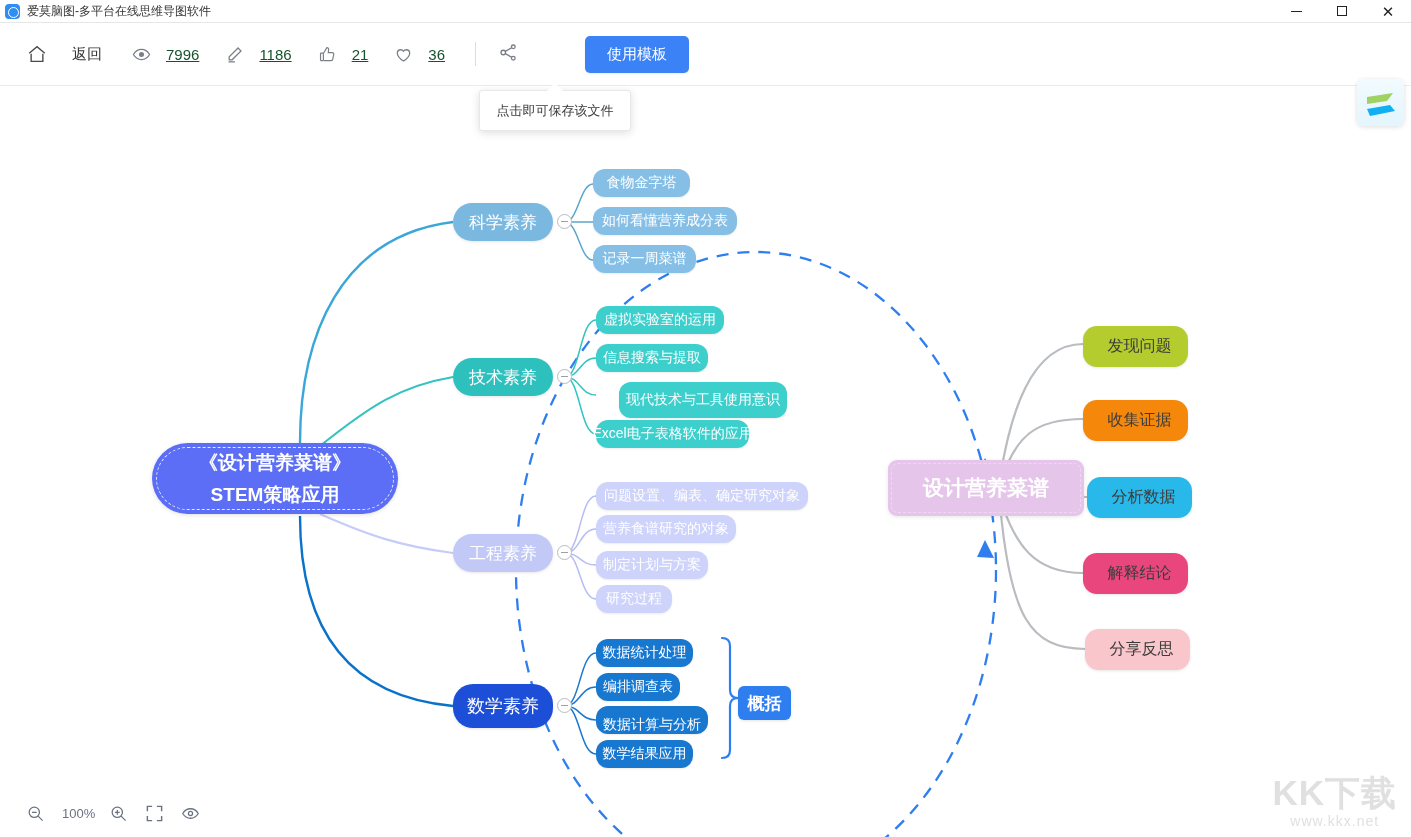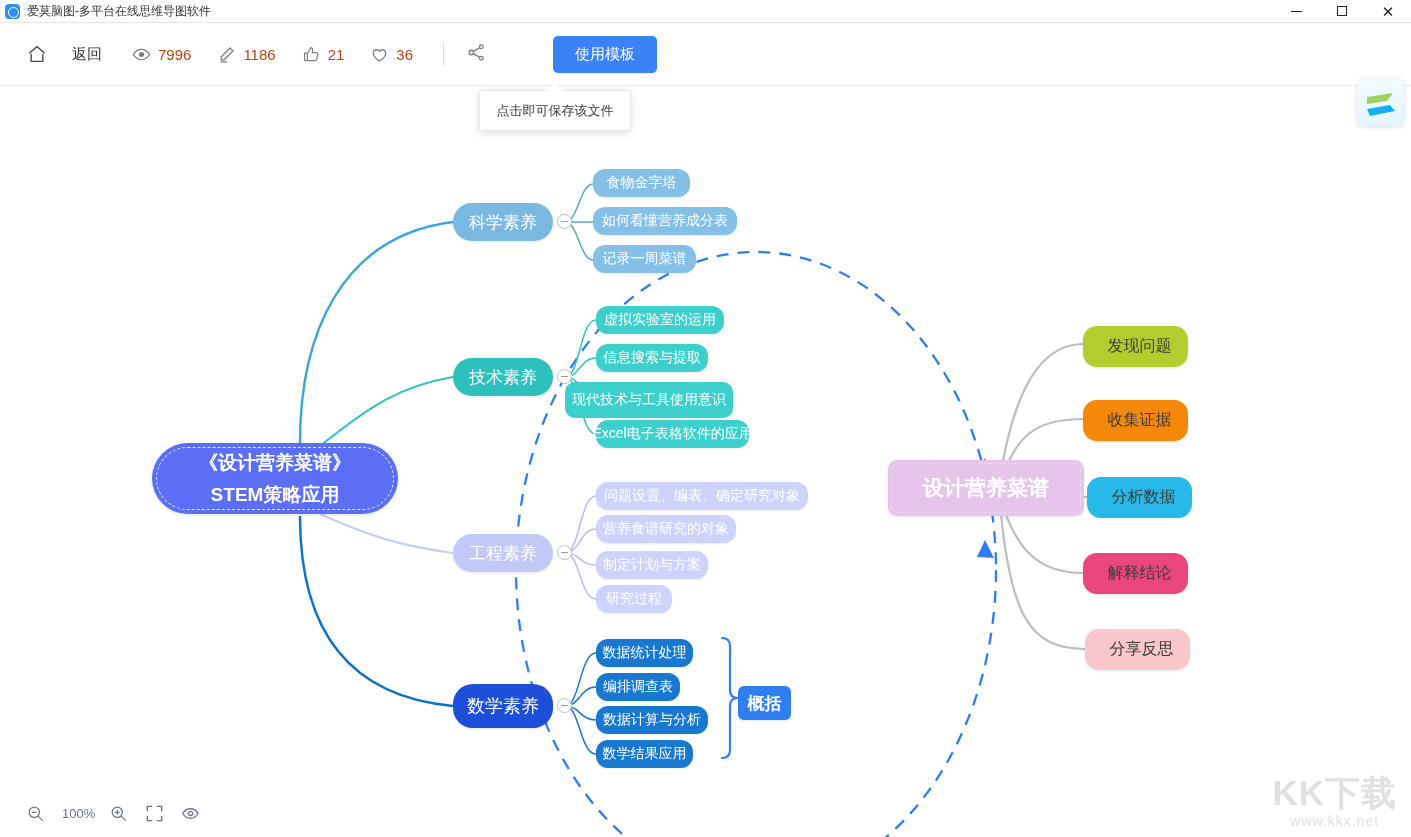--- a/index.html
+++ b/index.html
@@ -43,21 +43,21 @@
     background: #fff; border-bottom: 1px solid #ececec;
     display: flex; align-items: center; padding-left: 26px;
   }
   .hdr-item {
     display: flex; align-items: center; color: #6b7280; font-size: 15px;
     margin-right: 28px; cursor: pointer; height: 34px;
   }
   .hdr-item.home { margin-right: 24px; }
   .hdr-item.back { color:#333; font-size: 15px; margin-right: 30px; }
   .stat { display:flex; align-items:center; margin-right: 26px; color:#7a7f87; font-size:15px; }
-  .stat .num { margin-left: 7px; color:#c2410c; }
+  .stat .num { margin-left: 15px; color:#14532d;text-decoration:underline; }
   .hdr-divider { width:1px; height: 24px; background:#dcdcdc; margin: 0 22px 0 4px; }
   .share-btn { color:#7a7f87; cursor:pointer; margin-right: 24px; }
   .use-template {
     margin-left: 42px; background:#3b82f6; color:#fff; font-size:15px;
     border:none; border-radius:5px; padding: 9px 22px; cursor:pointer;
     box-shadow: 0 1px 2px rgba(0,0,0,.08);
   }
 
   
   .tooltip {
@@ -326,21 +326,21 @@
     </div>
     <div class="collapse-dot" style="left:557px; top:283px;">
         <i></i>
       </div>
     <div class="node leaf l-tech" style="left:596px; top:220px; width:128px; height:28px;">
         <span>虚拟实验室的运用</span>
       </div>
     <div class="node leaf l-tech" style="left:596px; top:258px; width:112px; height:28px;">
         <span>信息搜索与提取</span>
       </div>
-    <div class="node leaf l-tech" style="left:565px; top:296px; width:168px; height:36px;border-radius:10px;">
+    <div class="node leaf l-tech" style="left:619px; top:296px; width:168px; height:36px;">
         <span>现代技术与工具使用意识</span>
       </div>
     <div class="node leaf l-tech" style="left:596px; top:334px; width:153px; height:28px;">
         <span>Excel电子表格软件的应用</span>
       </div>
 
     <div class="node branch b-eng" style="left:453px; top:448px; width:100px; height:38px;">
       <span>工程素养</span>
     </div>
     <div class="collapse-dot" style="left:557px; top:459px;">
@@ -364,21 +364,21 @@
     </div>
     <div class="collapse-dot" style="left:557px; top:612px;">
         <i></i>
       </div>
     <div class="node leaf l-math" style="left:596px; top:553px; width:97px; height:28px;">
         <span>数据统计处理</span>
       </div>
     <div class="node leaf l-math" style="left:596px; top:587px; width:84px; height:28px;">
         <span>编排调查表</span>
       </div>
-    <div class="node leaf l-math" style="left:596px; top:620px; width:112px; height:28px;">
+    <div class="node leaf l-math" style="left:596px; top:620px; width:112px; height:28px;align-items:flex-end;">
         <span>数据计算与分析</span>
       </div>
     <div class="node leaf l-math" style="left:596px; top:654px; width:97px; height:28px;">
         <span>数学结果应用</span>
       </div>
 
     <div class="node gaikuo">
       <span>概括</span>
     </div>
 

